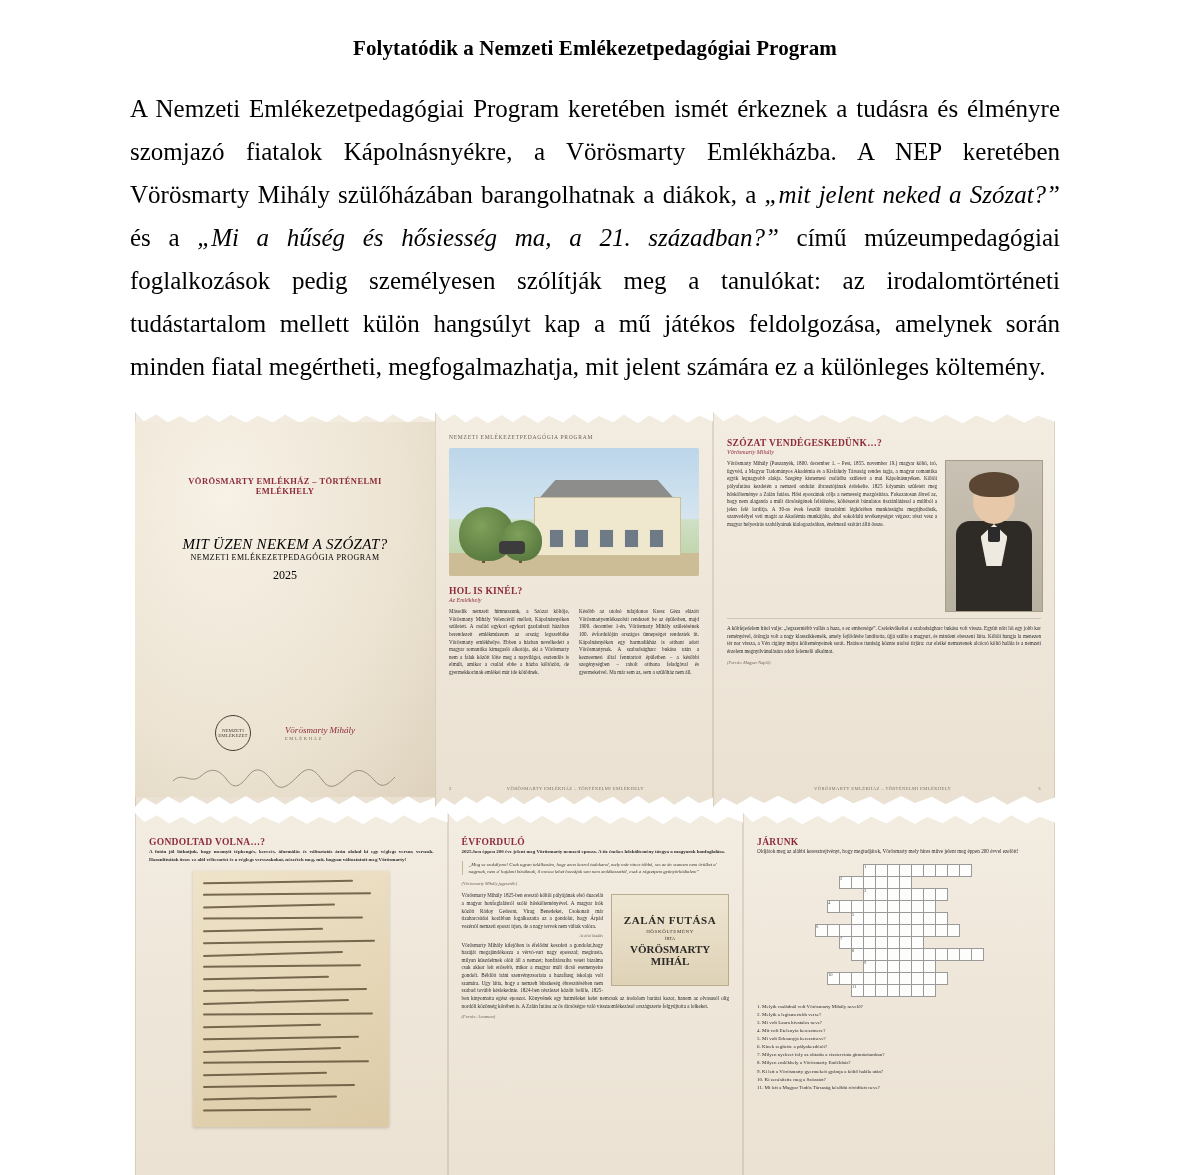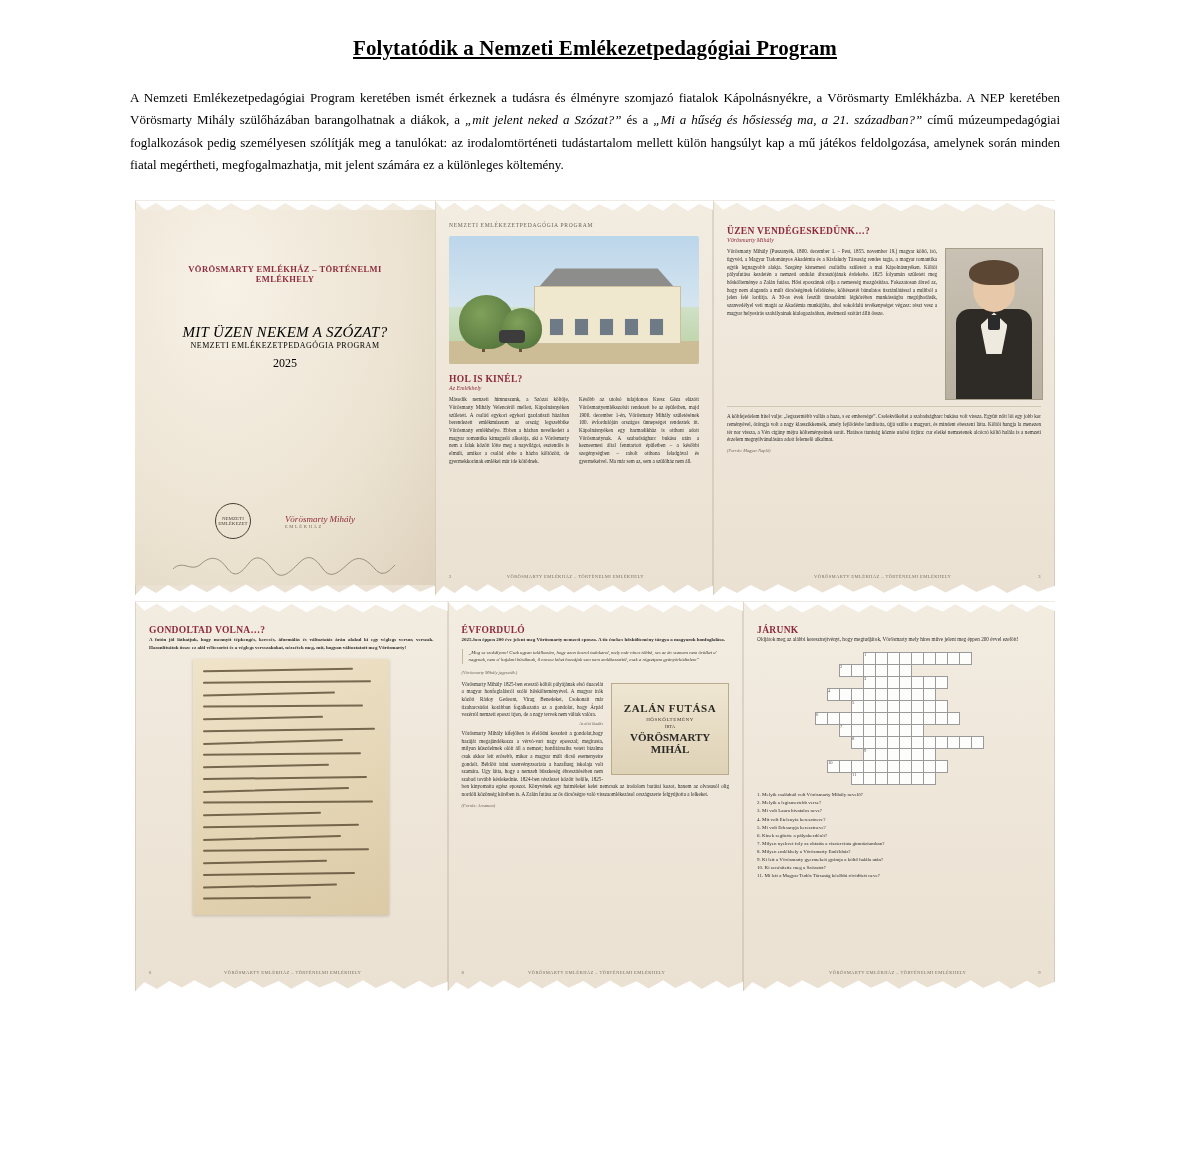--- a/index.html
+++ b/index.html
@@ -16,26 +16,25 @@
     min-height:1175px;
     box-sizing:border-box;
     padding:36px 0 0 0;
   }
   h1.doc-title{
     font-size:21px;
     font-weight:bold;
     text-align:center;
     margin:0 0 26px 0;
     letter-spacing:.1px;
-    text-decoration:underline;
   }
   .lead{
     width:930px;
     margin:0 auto;
-    font-size:13px;
+    font-size:25px;
     line-height:1.72;
     text-align:justify;
     text-justify:inter-word;
   }
   .lead i{font-style:italic;}
 
   
   .collage{
     position:relative;
     width:920px;
@@ -312,21 +311,21 @@
           <div class="pg-foot">
             <span>2</span>
             <span>VÖRÖSMARTY EMLÉKHÁZ – TÖRTÉNELMI EMLÉKHELY</span>
             <span></span>
           </div>
         </div>
       </div>
 
       <div class="panel p-right torn torn-top torn-bot">
         <div class="pg">
-          <div class="sec-title">ÜZEN VENDÉGESKEDÜNK…?</div>
+          <div class="sec-title">SZÓZAT VENDÉGESKEDÜNK…?</div>
           <div class="sec-sub">Vörösmarty Mihály</div>
 
           <div class="portrait-wrap">
             <div class="portrait">
               <div class="body"></div>
               <div class="shirt"></div>
               <div class="face"></div>
               <div class="hair"></div>
               <div class="tie"></div>
             </div>

